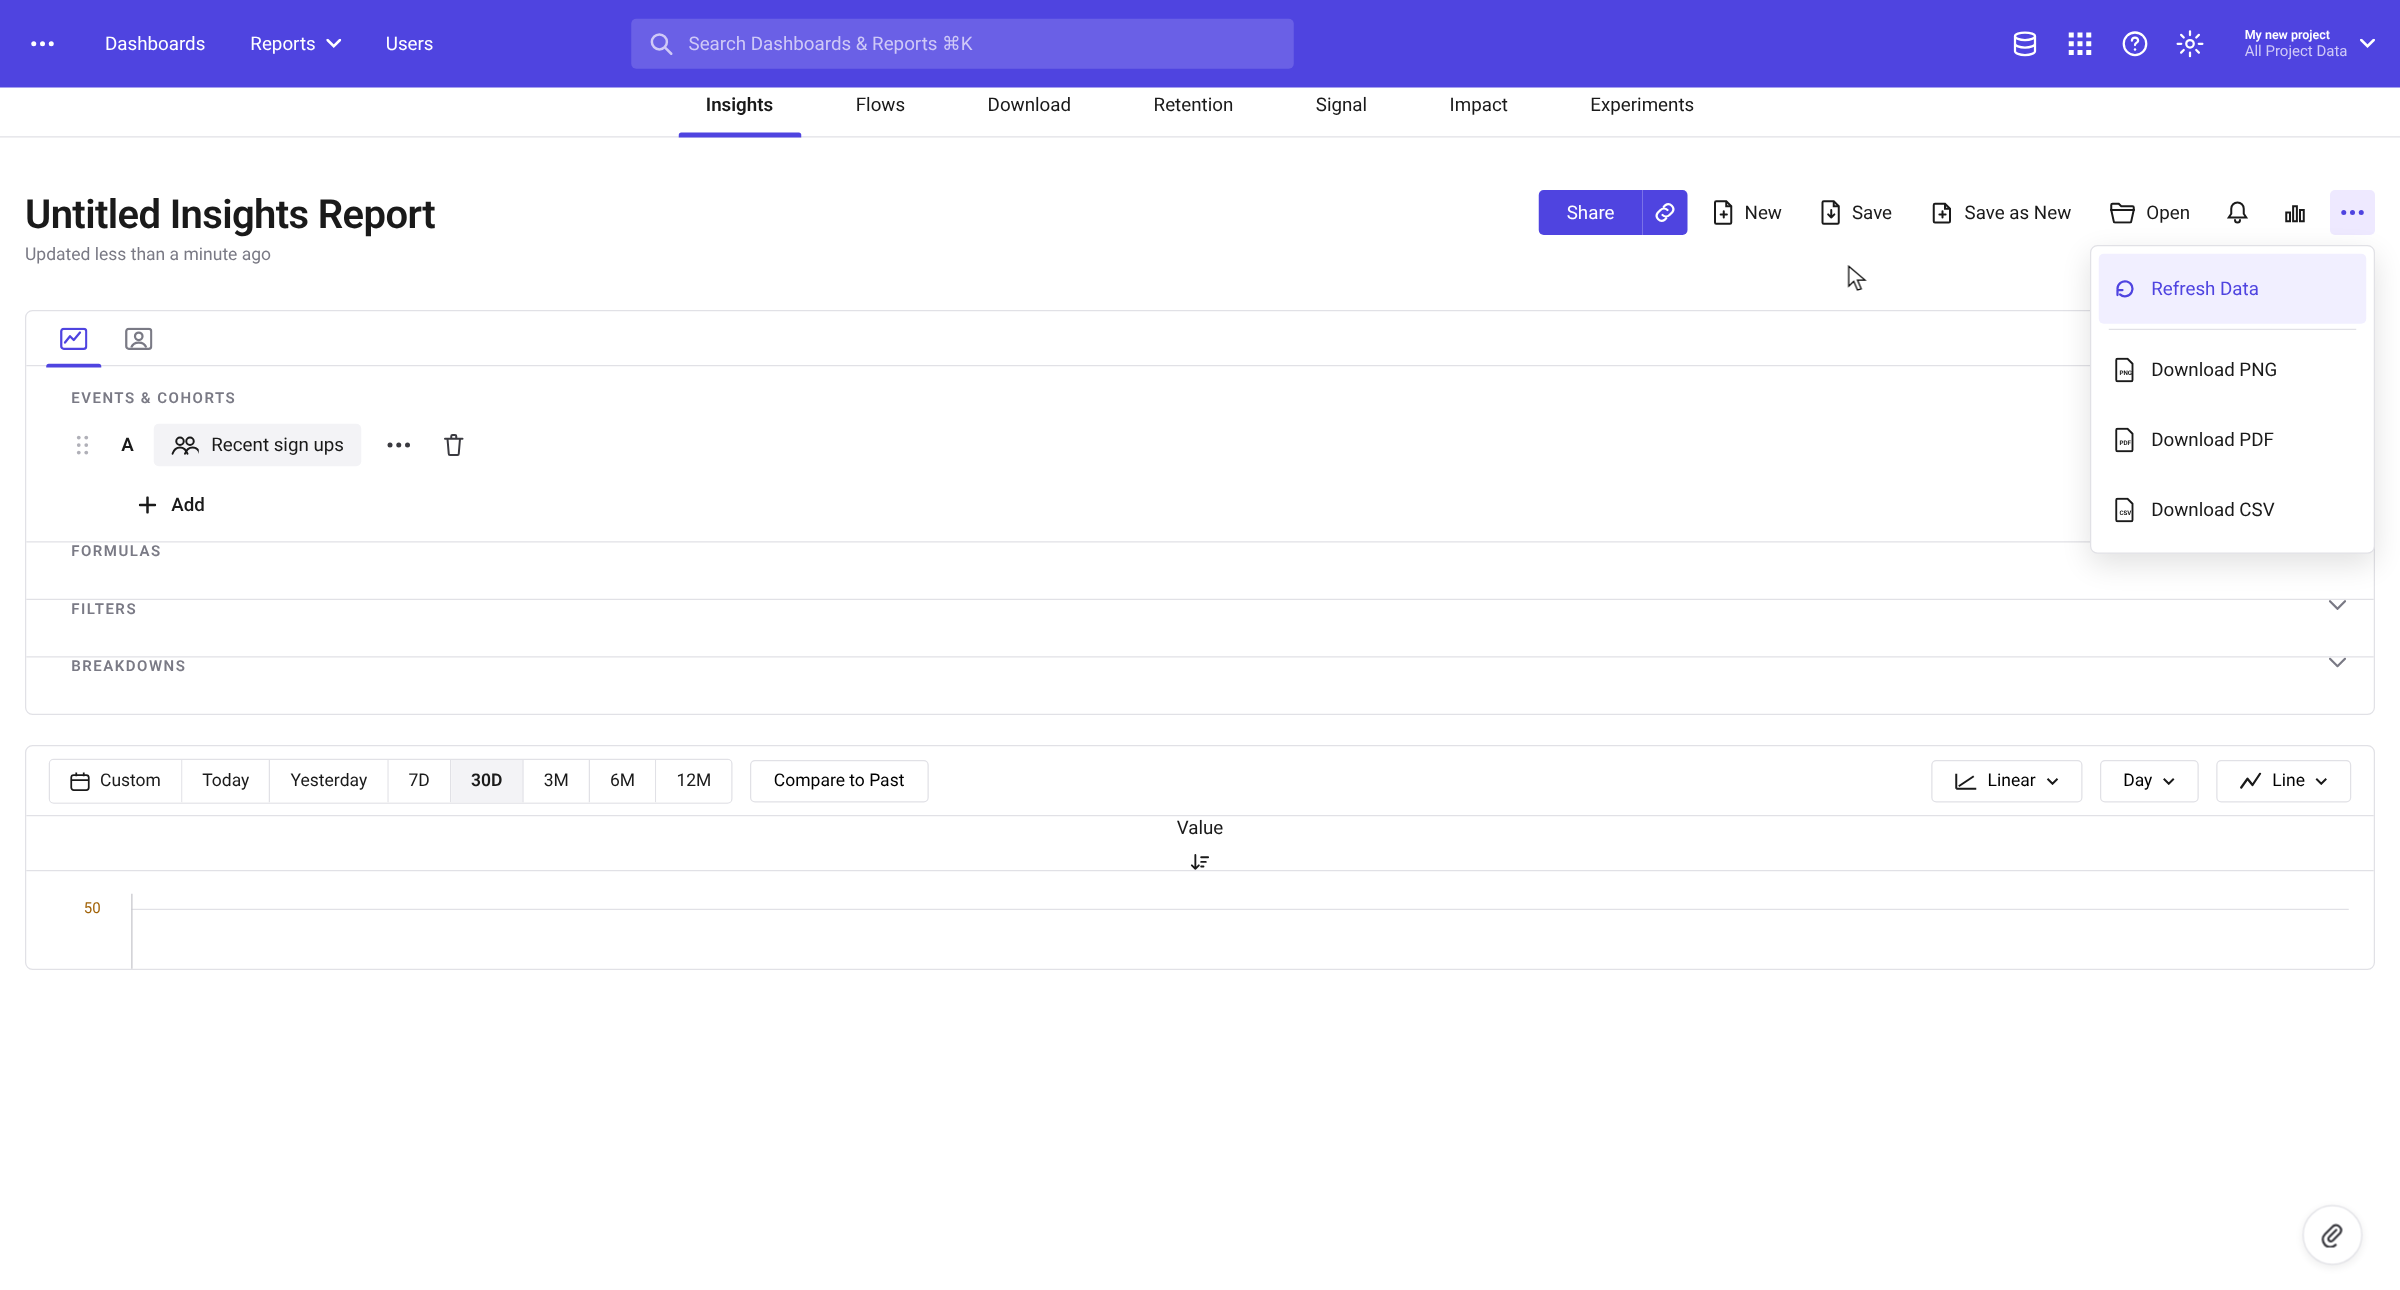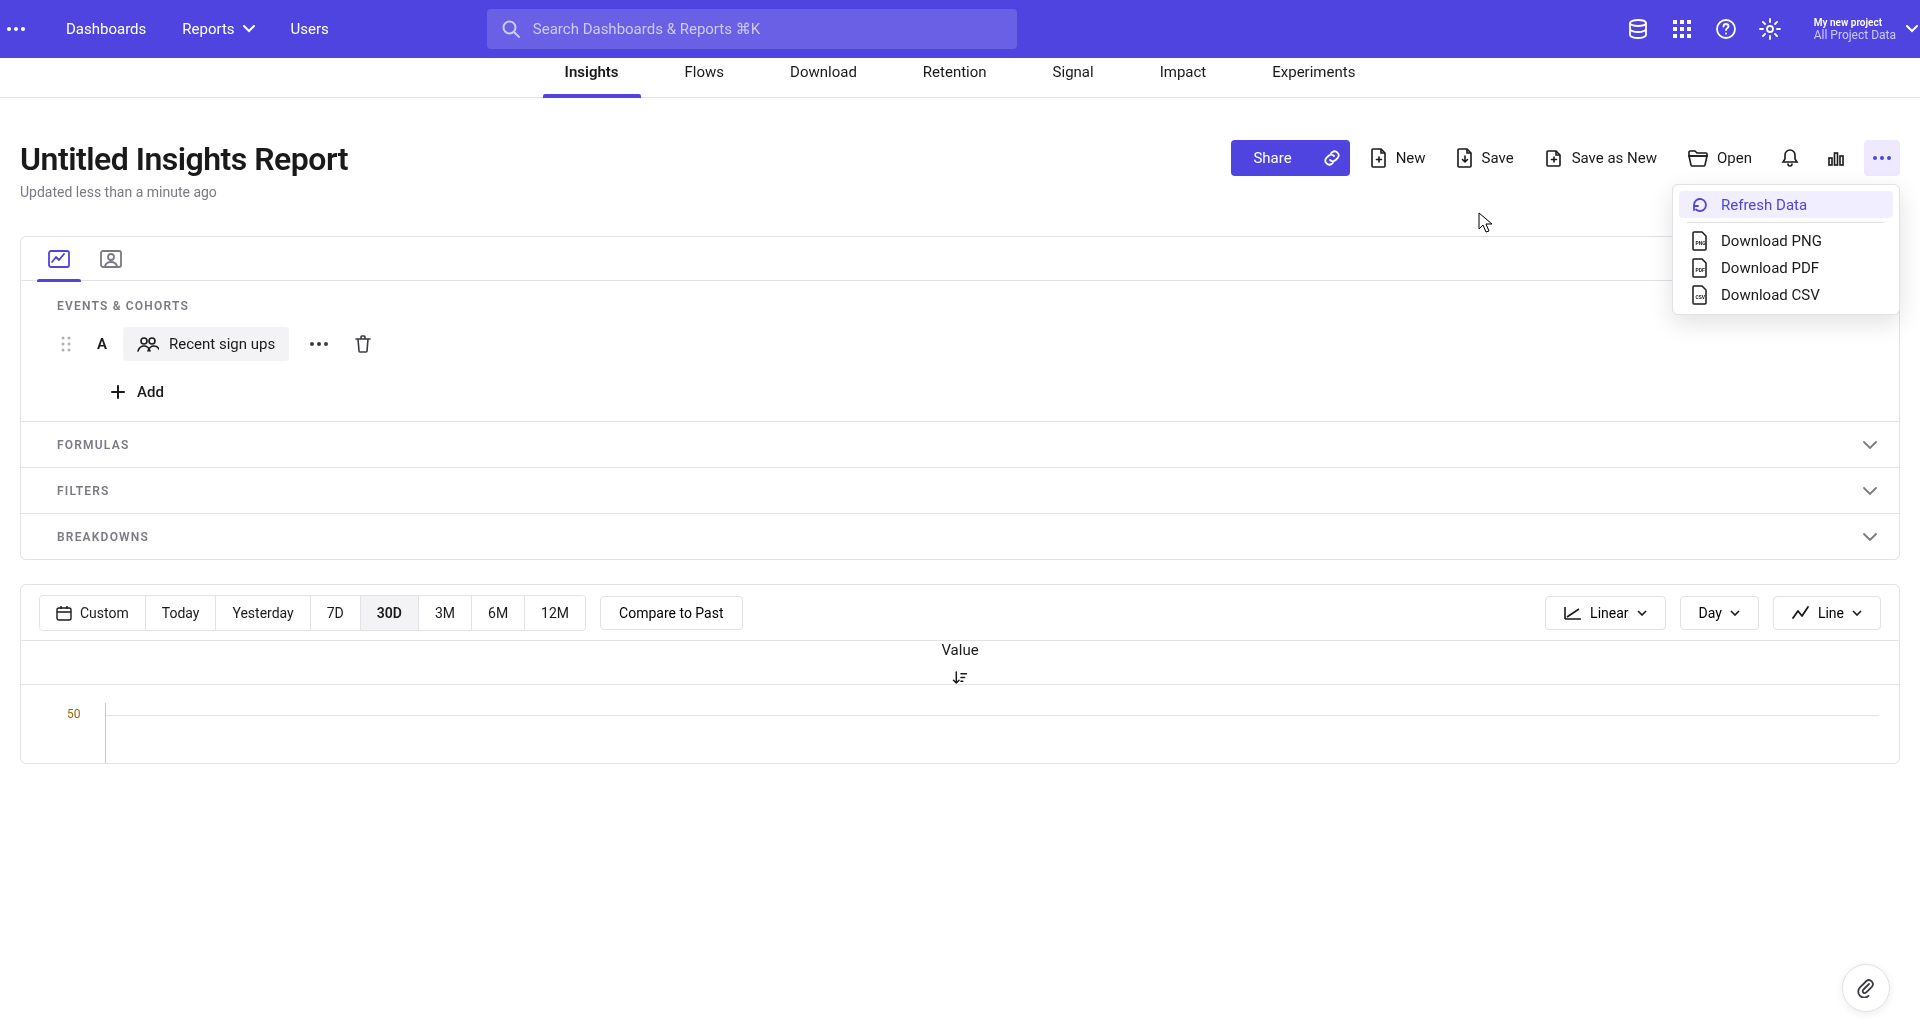--- a/index.html
+++ b/index.html
@@ -1,19 +1,19 @@
 <!DOCTYPE html>
 <html><head>
 <meta charset="utf-8">
 <style>
 * { margin: 0; padding: 0; box-sizing: border-box; font-family: -apple-system, BlinkMacSystemFont, "Segoe UI", Roboto, Helvetica, Arial, sans-serif; }
 body { background: #fff; width: 1920px; height: 1032px; overflow: hidden; color: #1a1a1a; }
 
 
-.topnav { height: 58px; background: #4f44e0; display: flex; align-items: center; color: #fff; padding: 0 2px; }
+.topnav { height: 70px; background: #4f44e0; display: flex; align-items: center; color: #fff; padding: 0 20px; }
 .topnav .more-btn { width: 28px; height: 28px; display:flex; align-items:center; justify-content:center; border-radius:4px; margin-right:18px; }
 .topnav .nav-link { padding: 0 18px; font-size:15px; color:#fff; cursor:pointer; height:58px; display:flex; align-items:center; gap:8px; }
 .search-wrap { margin-left: 140px; width:530px; height:40px; background:#6a60e6; border-radius:4px; display:flex; align-items:center; padding:0 14px; gap:12px; }
 .search-wrap svg { flex-shrink:0; }
 .search-wrap input { flex:1; background:transparent; border:none; outline:none; color:#fff; font-size:15px; }
 .search-wrap input::placeholder { color:#cfc9f7; }
 .topnav .spacer { flex:1; }
 .topnav .icon-btn { width:44px; height:44px; display:flex;align-items:center;justify-content:center; cursor:pointer; }
 .proj-block { display:flex; flex-direction:column; margin:0 8px 0 22px; }
 .proj-block .p-name { font-size:10px; font-weight:600; }
@@ -34,37 +34,37 @@
 .head-actions { margin-left:auto; display:flex; align-items:center; gap:10px; position:relative; }
 .share-btn { background:#4f44e0; color:#fff; height:36px; border:none; border-radius:4px 0 0 4px; padding:0 22px; font-size:15px; cursor:pointer; }
 .link-btn { background:#4f44e0; color:#fff; width:36px; height:36px; border:none; border-radius:0 4px 4px 0; display:flex;align-items:center;justify-content:center; cursor:pointer; }
 .share-group { display:flex; }
 .txt-btn { display:flex; align-items:center; gap:8px; height:36px; padding:0 10px; background:transparent; border:none; font-size:15px; color:#1a1a1a; cursor:pointer; border-radius:4px; }
 .icon-only { width:36px; height:36px; display:flex;align-items:center;justify-content:center; border:none; background:transparent; cursor:pointer; border-radius:4px; }
 .icon-only.active { background:#eee9ff; }
 
 
 .dropdown { position:absolute; top:44px; right:0; width:228px; background:#fff; border:1px solid #e1e1e6; border-radius:6px; box-shadow:0 8px 24px rgba(0,0,0,0.12); padding:6px; z-index:100; }
-.dropdown .dd-item { display:flex; align-items:center; gap:12px; height:27px; padding:0 12px; border-radius:4px; cursor:pointer; font-size:15px; }
+.dropdown .dd-item { display:flex; align-items:center; gap:12px; height:56px; padding:0 12px; border-radius:4px; cursor:pointer; font-size:15px; }
 .dropdown .dd-item.hover { background:#f1efff; color:#4f44e0; }
 .dropdown .dd-sep { height:1px; background:#e1e1e6; margin:4px 8px; }
 
 
 .config-panel { margin:36px 20px 0 20px; border:1px solid #e1e1e6; border-radius:6px; }
 .cfg-tabs { height:44px; display:flex; align-items:center; padding-left:12px; border-bottom:1px solid #e1e1e6; }
 .cfg-tab { width:52px; height:44px; display:flex;align-items:center;justify-content:center; cursor:pointer; position:relative; }
 .cfg-tab.active::after { content:""; position:absolute; left:4px; right:4px; bottom:-1px; height:3px; background:#4f44e0; border-radius:2px 2px 0 0; }
 .sect-head { padding:18px 20px 8px 36px; font-size:12px; letter-spacing:1.2px; color:#7a7a85; font-weight:600; }
 .event-row { display:flex; align-items:center; gap:16px; padding:6px 0 6px 40px; }
 .drag-dots { color:#b0b0b8; width:20px; text-align:center; }
 .event-label { font-weight:600; font-size:15px; }
 .event-pill { display:flex; align-items:center; gap:10px; background:#f3f3f6; border-radius:4px; padding:8px 14px; font-size:15px; }
 .row-icon { width:28px; height:28px; display:flex;align-items:center;justify-content:center; cursor:pointer; color:#3a3a40; }
 .add-row { display:flex; align-items:center; gap:12px; padding:16px 0 20px 90px; font-size:15px; font-weight:500; cursor:pointer; }
-.acc-row { height:46px; border-top:1px solid #e1e1e6; display:flex; align-items:center; padding:0 22px 0 36px; cursor:pointer; }
+.acc-row { height:46px; border-top:1px solid #e1e1e6; display:flex; padding:0 22px 0 36px; cursor:pointer; }
 .acc-row .acc-title { font-size:12px; letter-spacing:1.2px; color:#7a7a85; font-weight:600; }
 .acc-row .chev { margin-left:auto; color:#7a7a85; }
 
 
 .chart-panel { margin:24px 20px 0 20px; border:1px solid #e1e1e6; border-radius:6px; }
 .ctrl-bar { height:56px; display:flex; align-items:center; padding:0 18px; gap:14px; border-bottom:1px solid #e1e1e6; }
 .seg-group { display:flex; border:1px solid #e1e1e6; border-radius:4px; overflow:hidden; }
 .seg-group button { height:34px; padding:0 16px; background:#fff; border:none; font-size:14px; cursor:pointer; border-right:1px solid #e1e1e6; display:flex;align-items:center;gap:8px; color:#1a1a1a;}
 .seg-group button:last-child { border-right:none; }
 .seg-group button.active { background:#f3f3f6; font-weight:600; }

